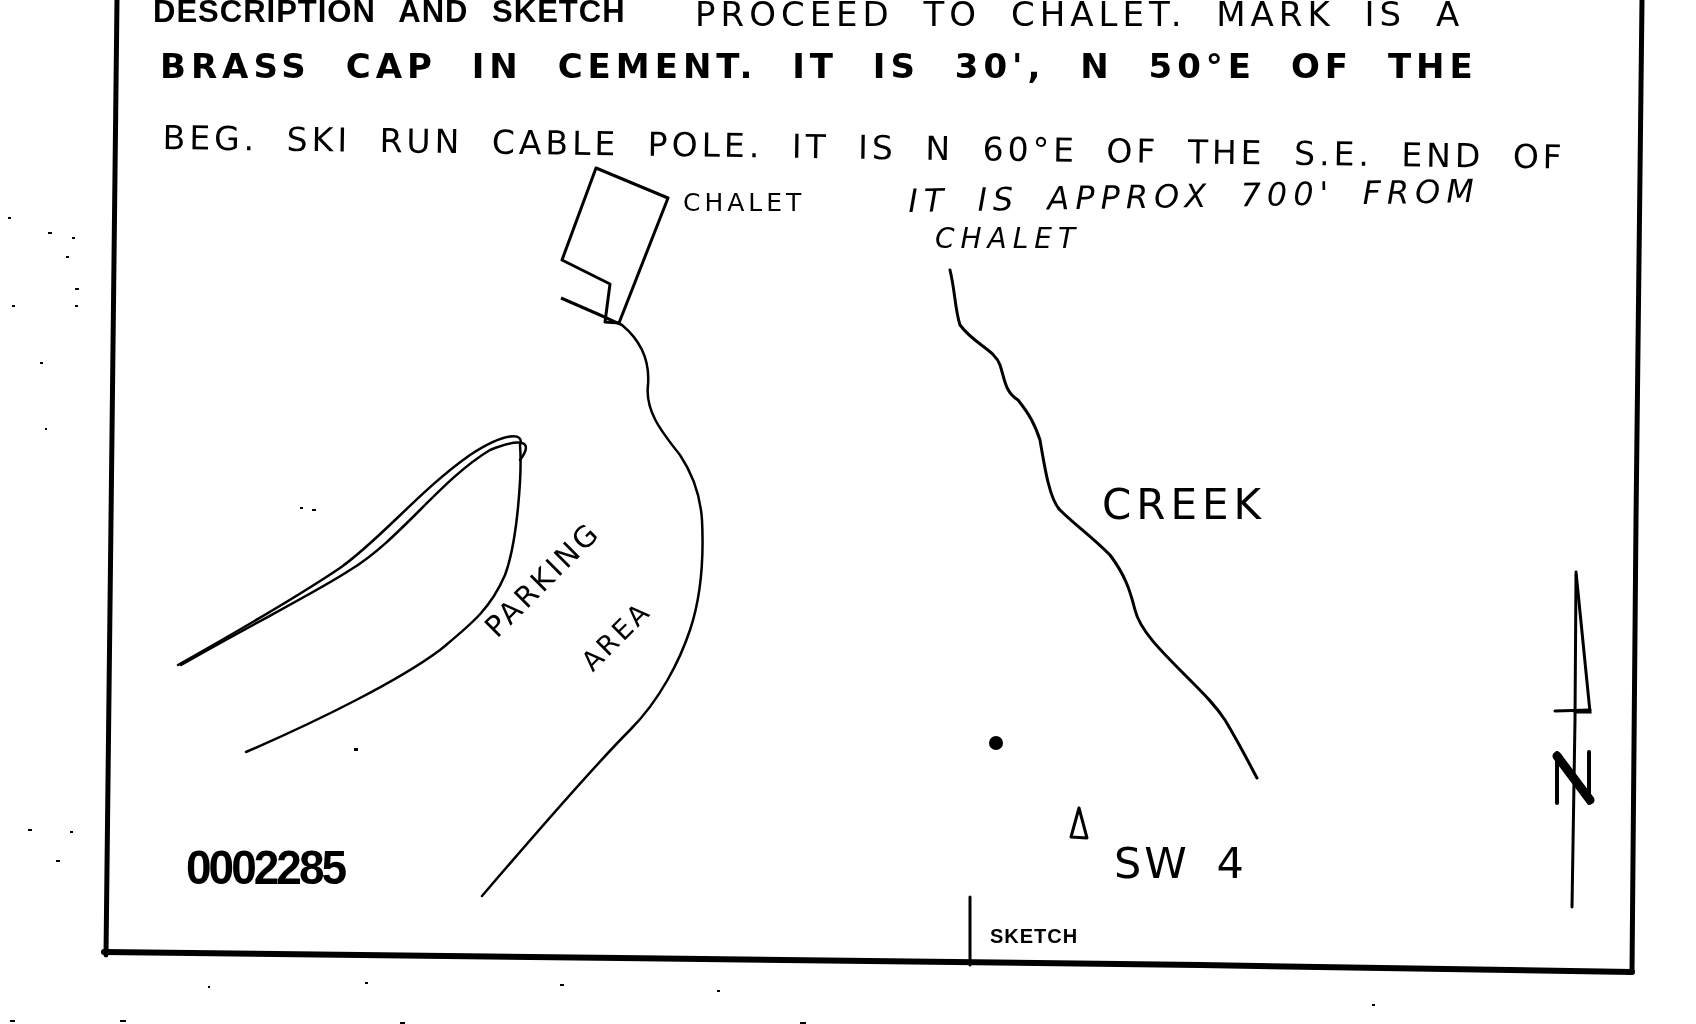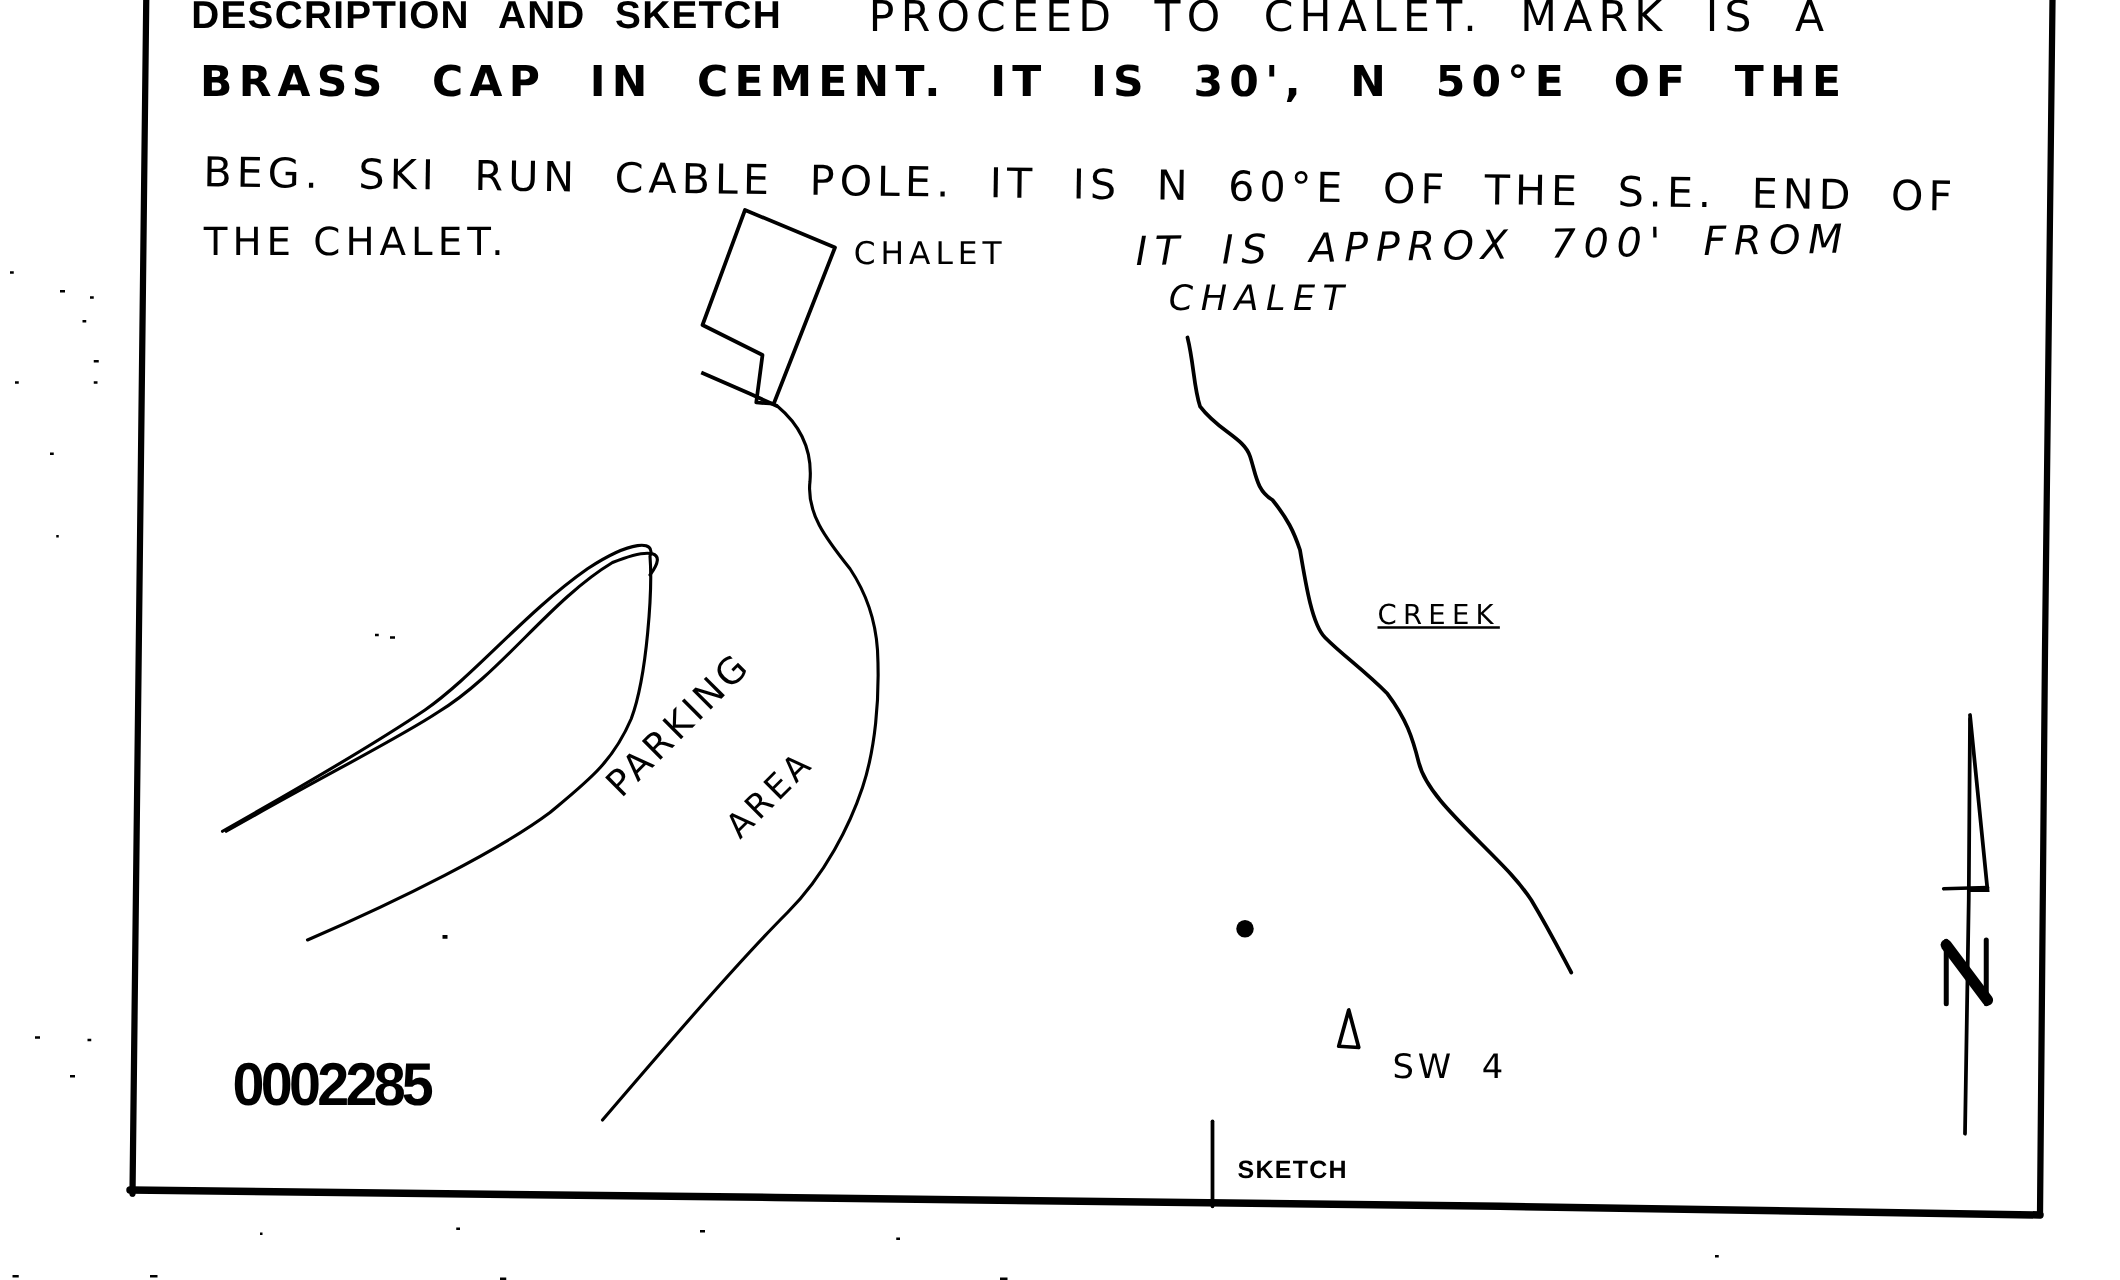--- a/index.html
+++ b/index.html
@@ -80,30 +80,29 @@
       <rect x="400" y="1022" width="5" height="2"></rect>
         <rect x="800" y="1022" width="6" height="2"></rect>
     </g>
   </svg>
 
   <div class="abs printed" style="left:153px; top:-6px; font-size:31px; word-spacing:14px;">DESCRIPTION AND SKETCH</div>
 
   <div class="abs hand" style="left:695px; top:-6px; font-size:34px; letter-spacing:5px; word-spacing:14px;">PROCEED TO CHALET. MARK IS A</div>
   <div class="abs hand" style="left:160px; top:46px; font-size:34px; letter-spacing:5px; word-spacing:18px;font-weight:bold;">BRASS CAP IN CEMENT. IT IS 30', N 50°E OF THE</div>
   <div class="abs hand" style="left:163px; top:118px; font-size:33px; letter-spacing:4px; word-spacing:14px; transform:rotate(0.8deg); transform-origin:left top;">BEG. SKI RUN CABLE POLE. IT IS N 60°E OF THE S.E. END OF</div>
-  <div class="abs hand" style="left:163px; top:176px; font-size:31px; letter-spacing:4px;">THE CHALET.</div>
 
   <div class="abs hand" style="left:683px; top:188px; font-size:25px; letter-spacing:4px;">CHALET</div>
   <div class="abs hand-i" style="left:908px; top:182px; font-size:32px; letter-spacing:6px; word-spacing:12px; transform:rotate(-1deg); transform-origin:left top;">IT IS APPROX 700' FROM</div>
   <div class="abs hand-i" style="left:935px; top:222px; font-size:28px; letter-spacing:6px;">CHALET</div>
 
   <div class="abs hand" style="left:478px; top:620px; font-size:29px; letter-spacing:3px; transform:rotate(-45deg); transform-origin:left top;">PARKING</div>
   <div class="abs hand" style="left:575px; top:655px; font-size:27px; letter-spacing:3px; transform:rotate(-45deg); transform-origin:left top;">AREA</div>
 
-  <div class="abs hand" style="left:1102px; top:480px; font-size:22px; letter-spacing:5px;text-decoration:underline;">CREEK</div>
+  <div class="abs hand" style="left:1102px; top:480px; font-size:42px; letter-spacing:5px;">CREEK</div>
 
-  <div class="abs hand" style="left:1114px; top:838px; font-size:27px; letter-spacing:3px; word-spacing:10px;">SW 4</div>
+  <div class="abs hand" style="left:1114px; top:838px; font-size:43px; letter-spacing:3px; word-spacing:10px;">SW 4</div>
 
   <div class="abs stamp" style="left:186px; top:840px;">0002285</div>
 
   <div class="abs printed" style="left:990px; top:925px; font-size:20px; letter-spacing:1px;">SKETCH</div>
 
 </div>
 
 </body></html>

